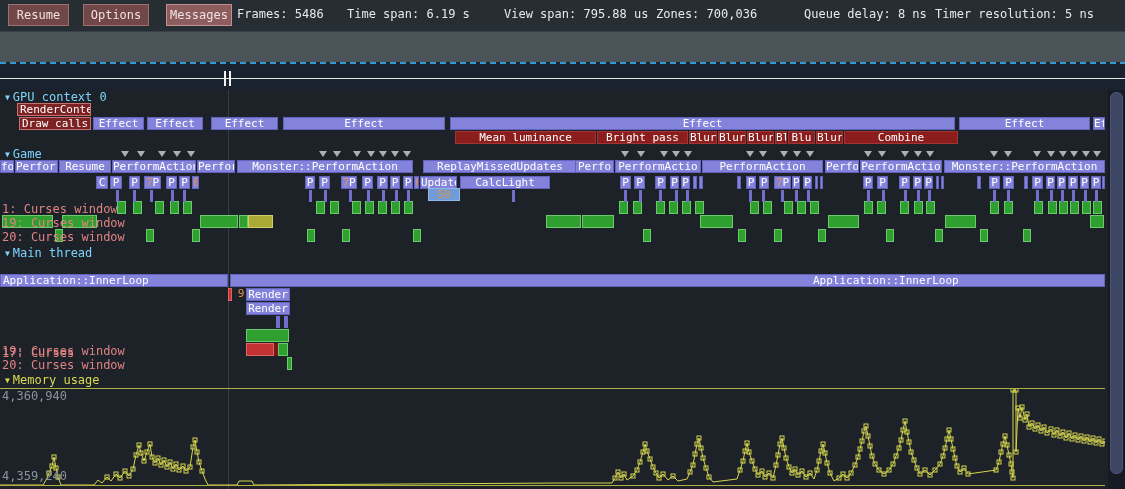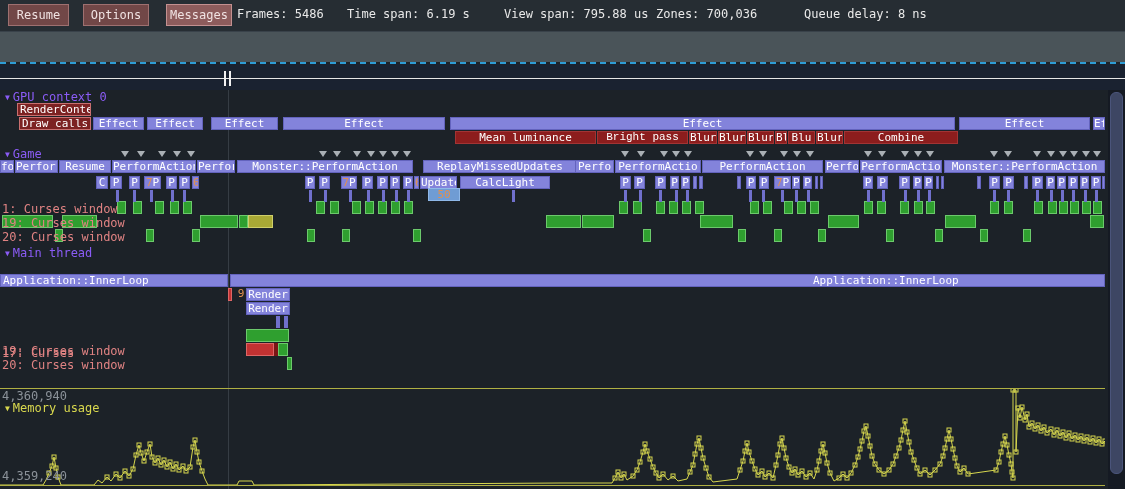--- a/index.html
+++ b/index.html
@@ -13,23 +13,23 @@
   .stat{position:absolute;top:7px;color:#e9e9e9;white-space:nowrap;}
   #frames-strip{position:absolute;left:0;top:31px;width:1125px;height:31px;background:#4a5459;border-top:1px solid #39424a;}
   #dashline{position:absolute;left:0;top:62px;width:1125px;height:2px;
        background:repeating-linear-gradient(90deg,#2e9cd4 0 6px,rgba(0,0,0,0) 6px 10px);}
   #ruler{position:absolute;left:0;top:64px;width:1125px;height:26px;background:#1a2230;}
   #ruler .hline{position:absolute;left:0;top:14px;width:1125px;height:1px;background:#e6e6e6;}
   .pausebar{position:absolute;top:7px;width:2px;height:15px;background:#f2f2f2;}
   #frame-label{position:absolute;left:806px;top:8px;background:#1a2230;color:#ffffff;padding:0 5px;white-space:nowrap;}
   #timeline{position:absolute;left:0;top:90px;width:1125px;height:399px;background:#1c2228;}
   #gridline{position:absolute;width:1px;top:0;height:399px;background:rgba(150,160,170,.22);}
-  .hdr{position:absolute;left:5px;color:#8b5cf6;white-space:nowrap;cursor:pointer;}
+  .hdr{position:absolute;left:5px;color:#7dd3fc;white-space:nowrap;cursor:pointer;}
   .hdr .tri{display:inline-block;font-size:8px;vertical-align:1px;margin-right:3px;}
-  .hdr.yellow{color:#d8d84e;margin-top:28px;}
+  .hdr.yellow{color:#d8d84e;}
   .bar{position:absolute;height:13px;line-height:11px;font-size:11px;color:#fff;
        text-align:center;overflow:hidden;white-space:nowrap;cursor:pointer;}
   .purple{background:#8383db;border:1px solid #6363bd;}
   .red{background:#7c2222;border:1px solid #c86f6f;}
   .darkred{background:#8c1d1d;border:1px solid #a23434;}
   .green{background:#2f9f2f;border:1px solid #6cc96c;}
   .olive{background:#a9a935;border:1px solid #cfcf6a;}
   .blue{background:#6f9cd4;border:1px solid #8fb8e8;}
   .brightred{background:#c23232;border:1px solid #d66;}
   .darkred2{background:#7a1515;border:none;}
@@ -53,20 +53,21 @@
 <div id="app">
   <div id="toolbar">
       <div class="btn" style="left: 8px; width: 61px;">Resume</div>
       <div class="btn" style="left: 83px; width: 66px;">Options</div>
       <div class="btn active" style="left: 166px; width: 66px;">Messages</div>
       <div class="stat" style="left: 237px;">Frames: 5486</div>
       <div class="stat" style="left: 347px;">Time span: 6.19 s</div>
       <div class="stat" style="left: 504px;">View span: 795.88 us</div>
       <div class="stat" style="left: 656px;">Zones: 700,036</div>
       <div class="stat" style="left: 804px;">Queue delay: 8 ns</div>
+      <div class="stat" style="left: 935px;">Timer resolution: 5 ns</div>
     </div>
   <div id="frames-strip"></div>
   <div id="dashline"></div>
   <div id="ruler">
     <div class="hline"></div>
     <div class="pausebar" style="left:224px"></div>
     <div class="pausebar" style="left:229px"></div>
   </div>
   <div id="timeline">
     <div id="gridline" style="left: 228px;"></div>
@@ -300,21 +301,21 @@
       <div class="bar red left" style="left: 17px; top: 13px; width: 74px;">RenderConte</div>
       <div class="bar red left" style="left: 19px; top: 27px; width: 72px;">Draw calls</div>
       <div class="bar purple" style="left: 93px; top: 27px; width: 51px;">Effect</div>
       <div class="bar purple" style="left: 147px; top: 27px; width: 56px;">Effect</div>
       <div class="bar purple" style="left: 211px; top: 27px; width: 67px;">Effect</div>
       <div class="bar purple" style="left: 283px; top: 27px; width: 162px;">Effect</div>
       <div class="bar purple" style="left: 450px; top: 27px; width: 505px;">Effect</div>
       <div class="bar purple" style="left: 959px; top: 27px; width: 131px;">Effect</div>
       <div class="bar purple" style="left: 1093px; top: 27px; width: 12px;">Ef</div>
       <div class="bar darkred" style="left: 455px; top: 41px; width: 141px;">Mean luminance</div>
-      <div class="bar darkred" style="left: 597px; top: 41px; width: 91px; font-family: Liberation Mono, monospace;">Bright pass</div>
+      <div class="bar darkred" style="left: 597px; top: 41px; width: 91px;">Bright pass</div>
       <div class="bar darkred" style="left: 689px; top: 41px; width: 28px;">Blur</div>
       <div class="bar darkred" style="left: 718px; top: 41px; width: 28px;">Blur</div>
       <div class="bar darkred" style="left: 747px; top: 41px; width: 27px;">Blur</div>
       <div class="bar darkred" style="left: 775px; top: 41px; width: 12px;">Blur</div>
       <div class="bar darkred" style="left: 788px; top: 41px; width: 27px;">Blu</div>
       <div class="bar darkred" style="left: 816px; top: 41px; width: 27px;">Blur</div>
       <div class="bar darkred" style="left: 844px; top: 41px; width: 114px;">Combine</div>
       <div class="bar purple" style="left: 0px; top: 70px; width: 14px;">fo</div>
       <div class="bar purple" style="left: 15px; top: 70px; width: 43px;">Perforr</div>
       <div class="bar purple" style="left: 59px; top: 70px; width: 52px;">Resume</div>

